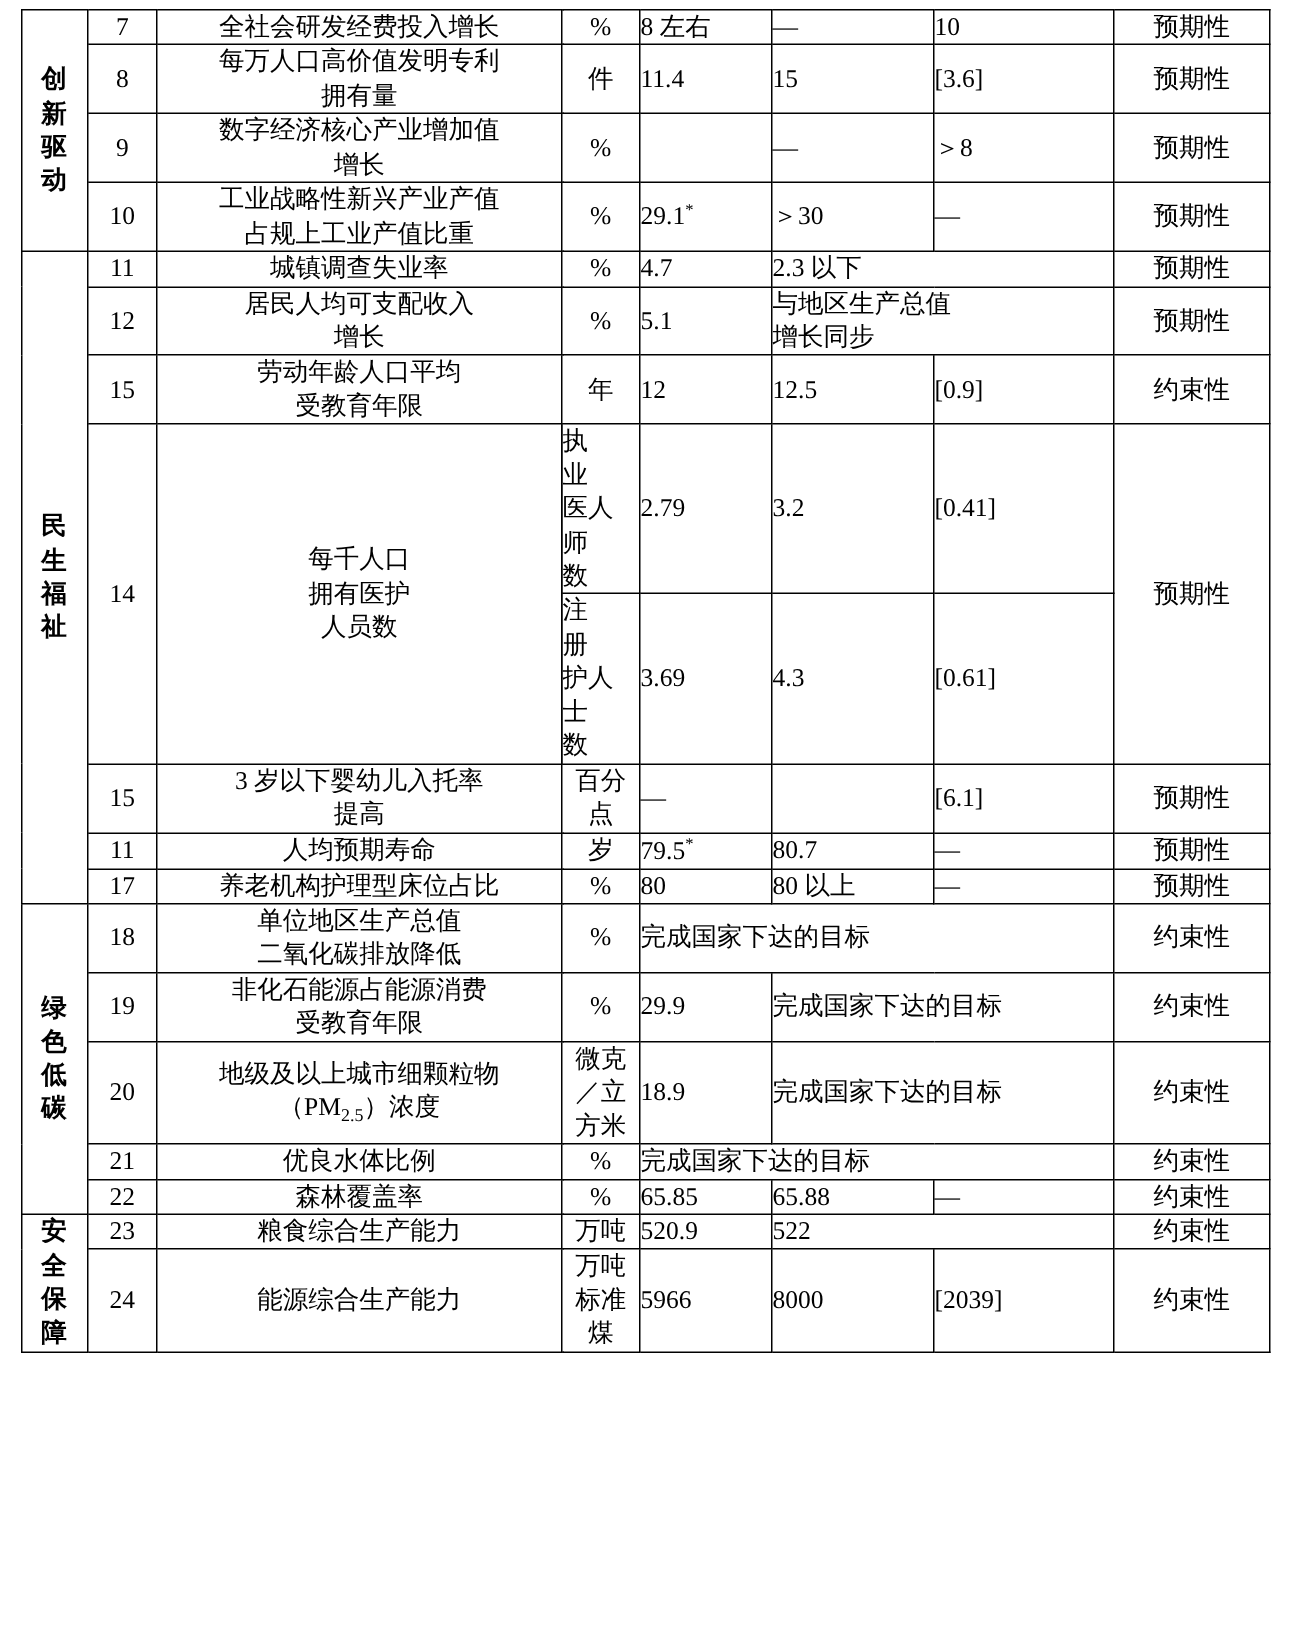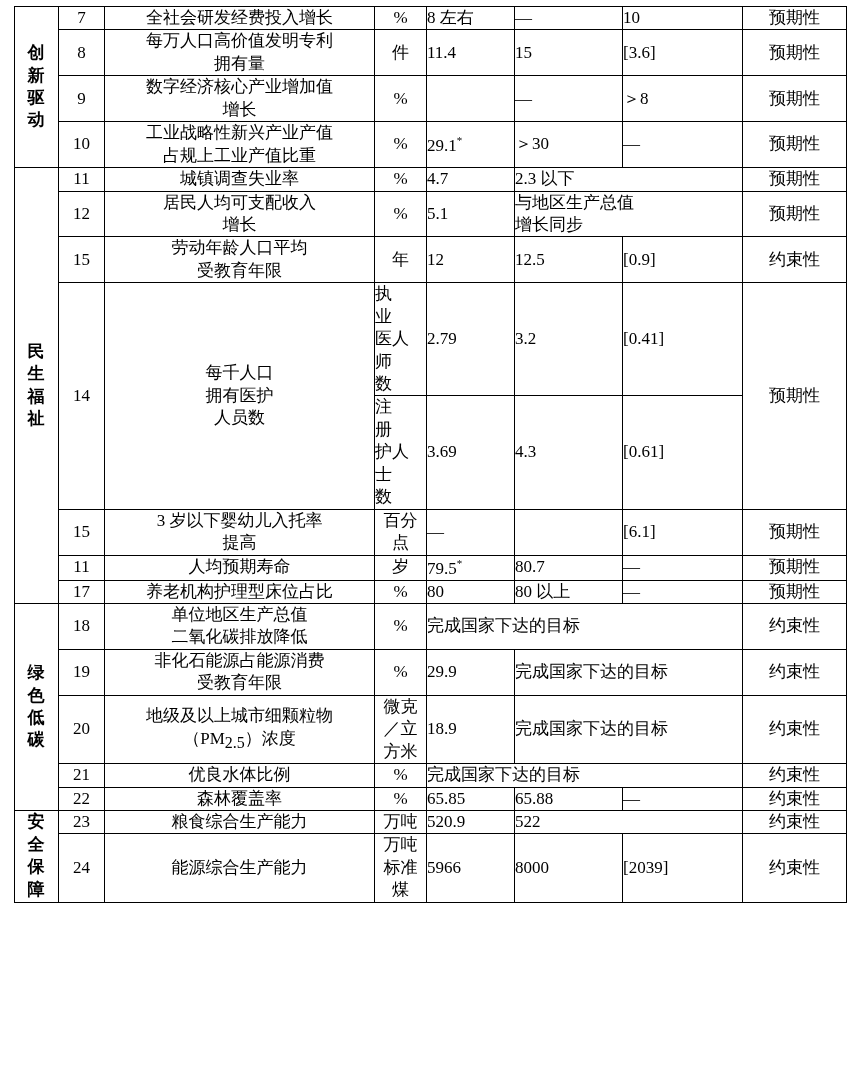--- a/index.html
+++ b/index.html
@@ -84,21 +84,21 @@
   .type-cell {
     text-align: center;
     font-size: 17px;
     padding: 4px 2px;
   }
   .sup {
     font-size: 11px;
     vertical-align: super;
   }
   .sub {
-    font-size: 16px;
+    font-size: 12px;
     vertical-align: sub;
   }
 </style>
 </head>
 <body>
 
 <div id="sheet">
   <table class="indicators">
     <colgroup>
       <col class="c-group">

